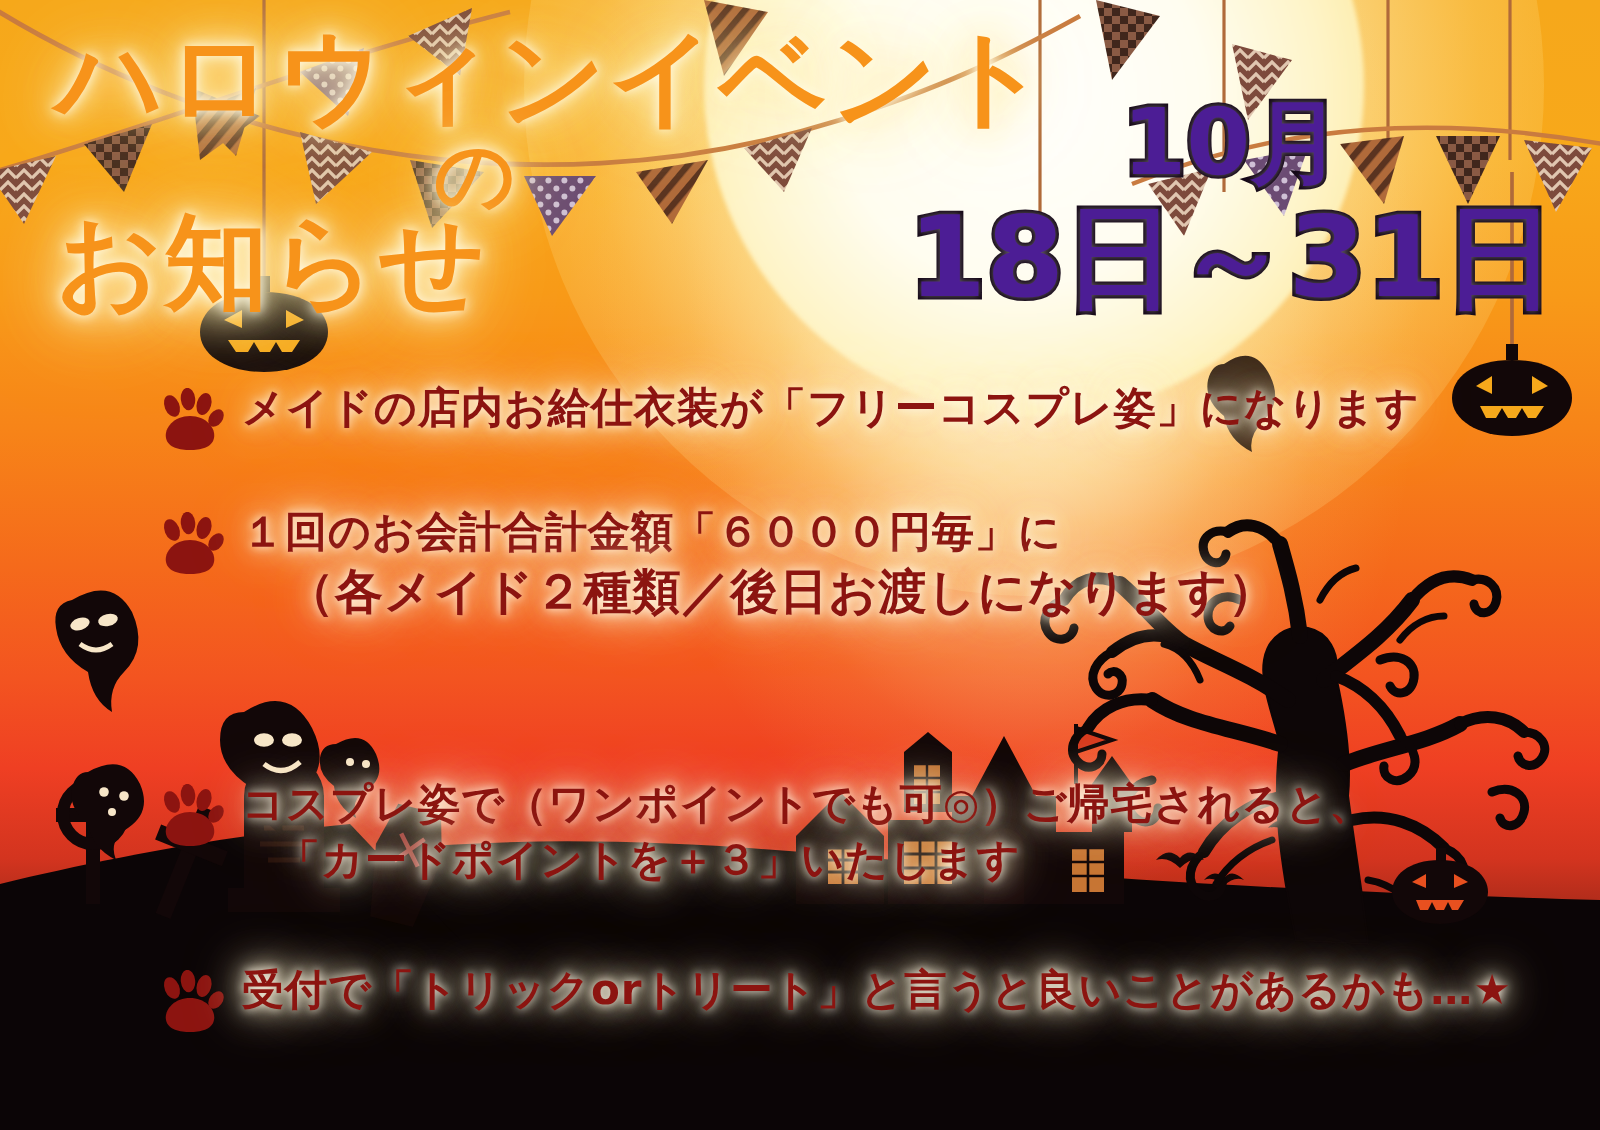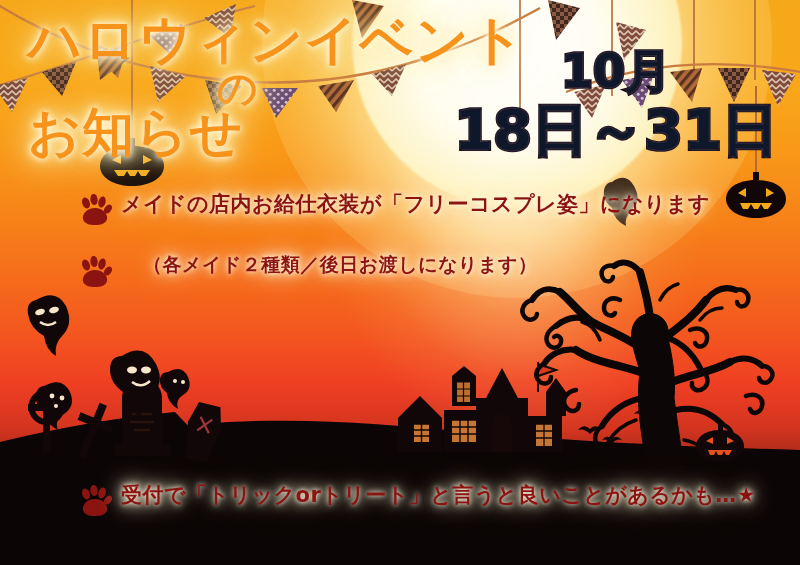--- a/index.html
+++ b/index.html
@@ -94,21 +94,21 @@
 
   
   .date-wrap{
     position:absolute;right:22px;top:48px;
     text-align:center;
     pointer-events:none;
   }
   .date-line{
     font-family:"DejaVu Sans","Liberation Sans",sans-serif;
     font-weight:bold;
-    color:#0f172a;
+    color:#4c1d95;
     line-height:1.02;
     white-space:nowrap;
     -webkit-text-stroke:3.5px #140716;
     paint-order:stroke fill;
     text-shadow:0 0 3px rgba(255,255,255,0.35);
   }
   .d1{font-size:46px;}
   .d2{font-size:56px;margin-top:6px;}
 
   
@@ -124,21 +124,21 @@
     letter-spacing:0.5px;
   }
   .dark-on-light{
     color:#8c1410;
     text-shadow:0 0 5px #fff8e8,0 0 11px #fff3d2,0 0 20px rgba(255,240,200,0.9),0 0 30px rgba(255,235,185,0.6);
   }
   .b1{left:78px;top:190px;}
   .b1 .ln{font-size:21px;}
   .b2{left:78px;top:252px;}
   .b2 .ln{font-size:21px;}
-  .b2 .small{font-size:19px;text-align:center;}
+  .b2 .small{font-size:24px;text-align:center;}
   .b3{left:78px;top:388px;}
   .b3 .ln{font-size:21px;}
   .b4{left:78px;top:481px;}
   .b4 .ln{font-size:21px;}
   .indent1{padding-left:18px;}
   .indent2{padding-left:22px;}
 </style>
 </head>
 <body>
 
@@ -418,24 +418,38 @@
 
     <div class="bullet b2">
       <svg class="paw" viewBox="0 0 34 33">
         <ellipse cx="8" cy="9" rx="3.7" ry="5.6" fill="#8c1410" transform="rotate(-22 8 9)"></ellipse>
         <ellipse cx="16" cy="5.5" rx="3.6" ry="5.6" fill="#8c1410" transform="rotate(-6 16 5.5)"></ellipse>
         <ellipse cx="24" cy="8" rx="3.6" ry="5.6" fill="#8c1410" transform="rotate(16 24 8)"></ellipse>
         <ellipse cx="30" cy="15" rx="3.3" ry="4.8" fill="#8c1410" transform="rotate(36 30 15)"></ellipse>
         <path d="M17,14 C25,14 30,20 29,25 C28,30 22,31 17,31 C12,31 6,30 5,25 C4,20 9,14 17,14 Z" fill="#8c1410"></path>
       </svg>
       <div class="lines">
+        <div class="ln dark-on-light">１回のお会計合計金額「６０００円毎」に</div>
         <div class="ln small dark-on-light indent2">（各メイド２種類／後日お渡しになります）</div>
       </div>
     </div>
 
+    <div class="bullet b3">
+      <svg class="paw" viewBox="0 0 34 33">
+        <ellipse cx="8" cy="9" rx="3.7" ry="5.6" fill="#8c1410" transform="rotate(-22 8 9)"></ellipse>
+        <ellipse cx="16" cy="5.5" rx="3.6" ry="5.6" fill="#8c1410" transform="rotate(-6 16 5.5)"></ellipse>
+        <ellipse cx="24" cy="8" rx="3.6" ry="5.6" fill="#8c1410" transform="rotate(16 24 8)"></ellipse>
+        <ellipse cx="30" cy="15" rx="3.3" ry="4.8" fill="#8c1410" transform="rotate(36 30 15)"></ellipse>
+        <path d="M17,14 C25,14 30,20 29,25 C28,30 22,31 17,31 C12,31 6,30 5,25 C4,20 9,14 17,14 Z" fill="#8c1410"></path>
+      </svg>
+      <div class="lines">
+        <div class="ln dark-on-light">コスプレ姿で（ワンポイントでも可◎）ご帰宅されると、</div>
+        <div class="ln dark-on-light indent1">「カードポイントを＋３」いたします</div>
+      </div>
+    </div>
 
     <div class="bullet b4">
       <svg class="paw" viewBox="0 0 34 33">
         <ellipse cx="8" cy="9" rx="3.7" ry="5.6" fill="#8c1410" transform="rotate(-22 8 9)"></ellipse>
         <ellipse cx="16" cy="5.5" rx="3.6" ry="5.6" fill="#8c1410" transform="rotate(-6 16 5.5)"></ellipse>
         <ellipse cx="24" cy="8" rx="3.6" ry="5.6" fill="#8c1410" transform="rotate(16 24 8)"></ellipse>
         <ellipse cx="30" cy="15" rx="3.3" ry="4.8" fill="#8c1410" transform="rotate(36 30 15)"></ellipse>
         <path d="M17,14 C25,14 30,20 29,25 C28,30 22,31 17,31 C12,31 6,30 5,25 C4,20 9,14 17,14 Z" fill="#8c1410"></path>
       </svg>
       <div class="lines">

